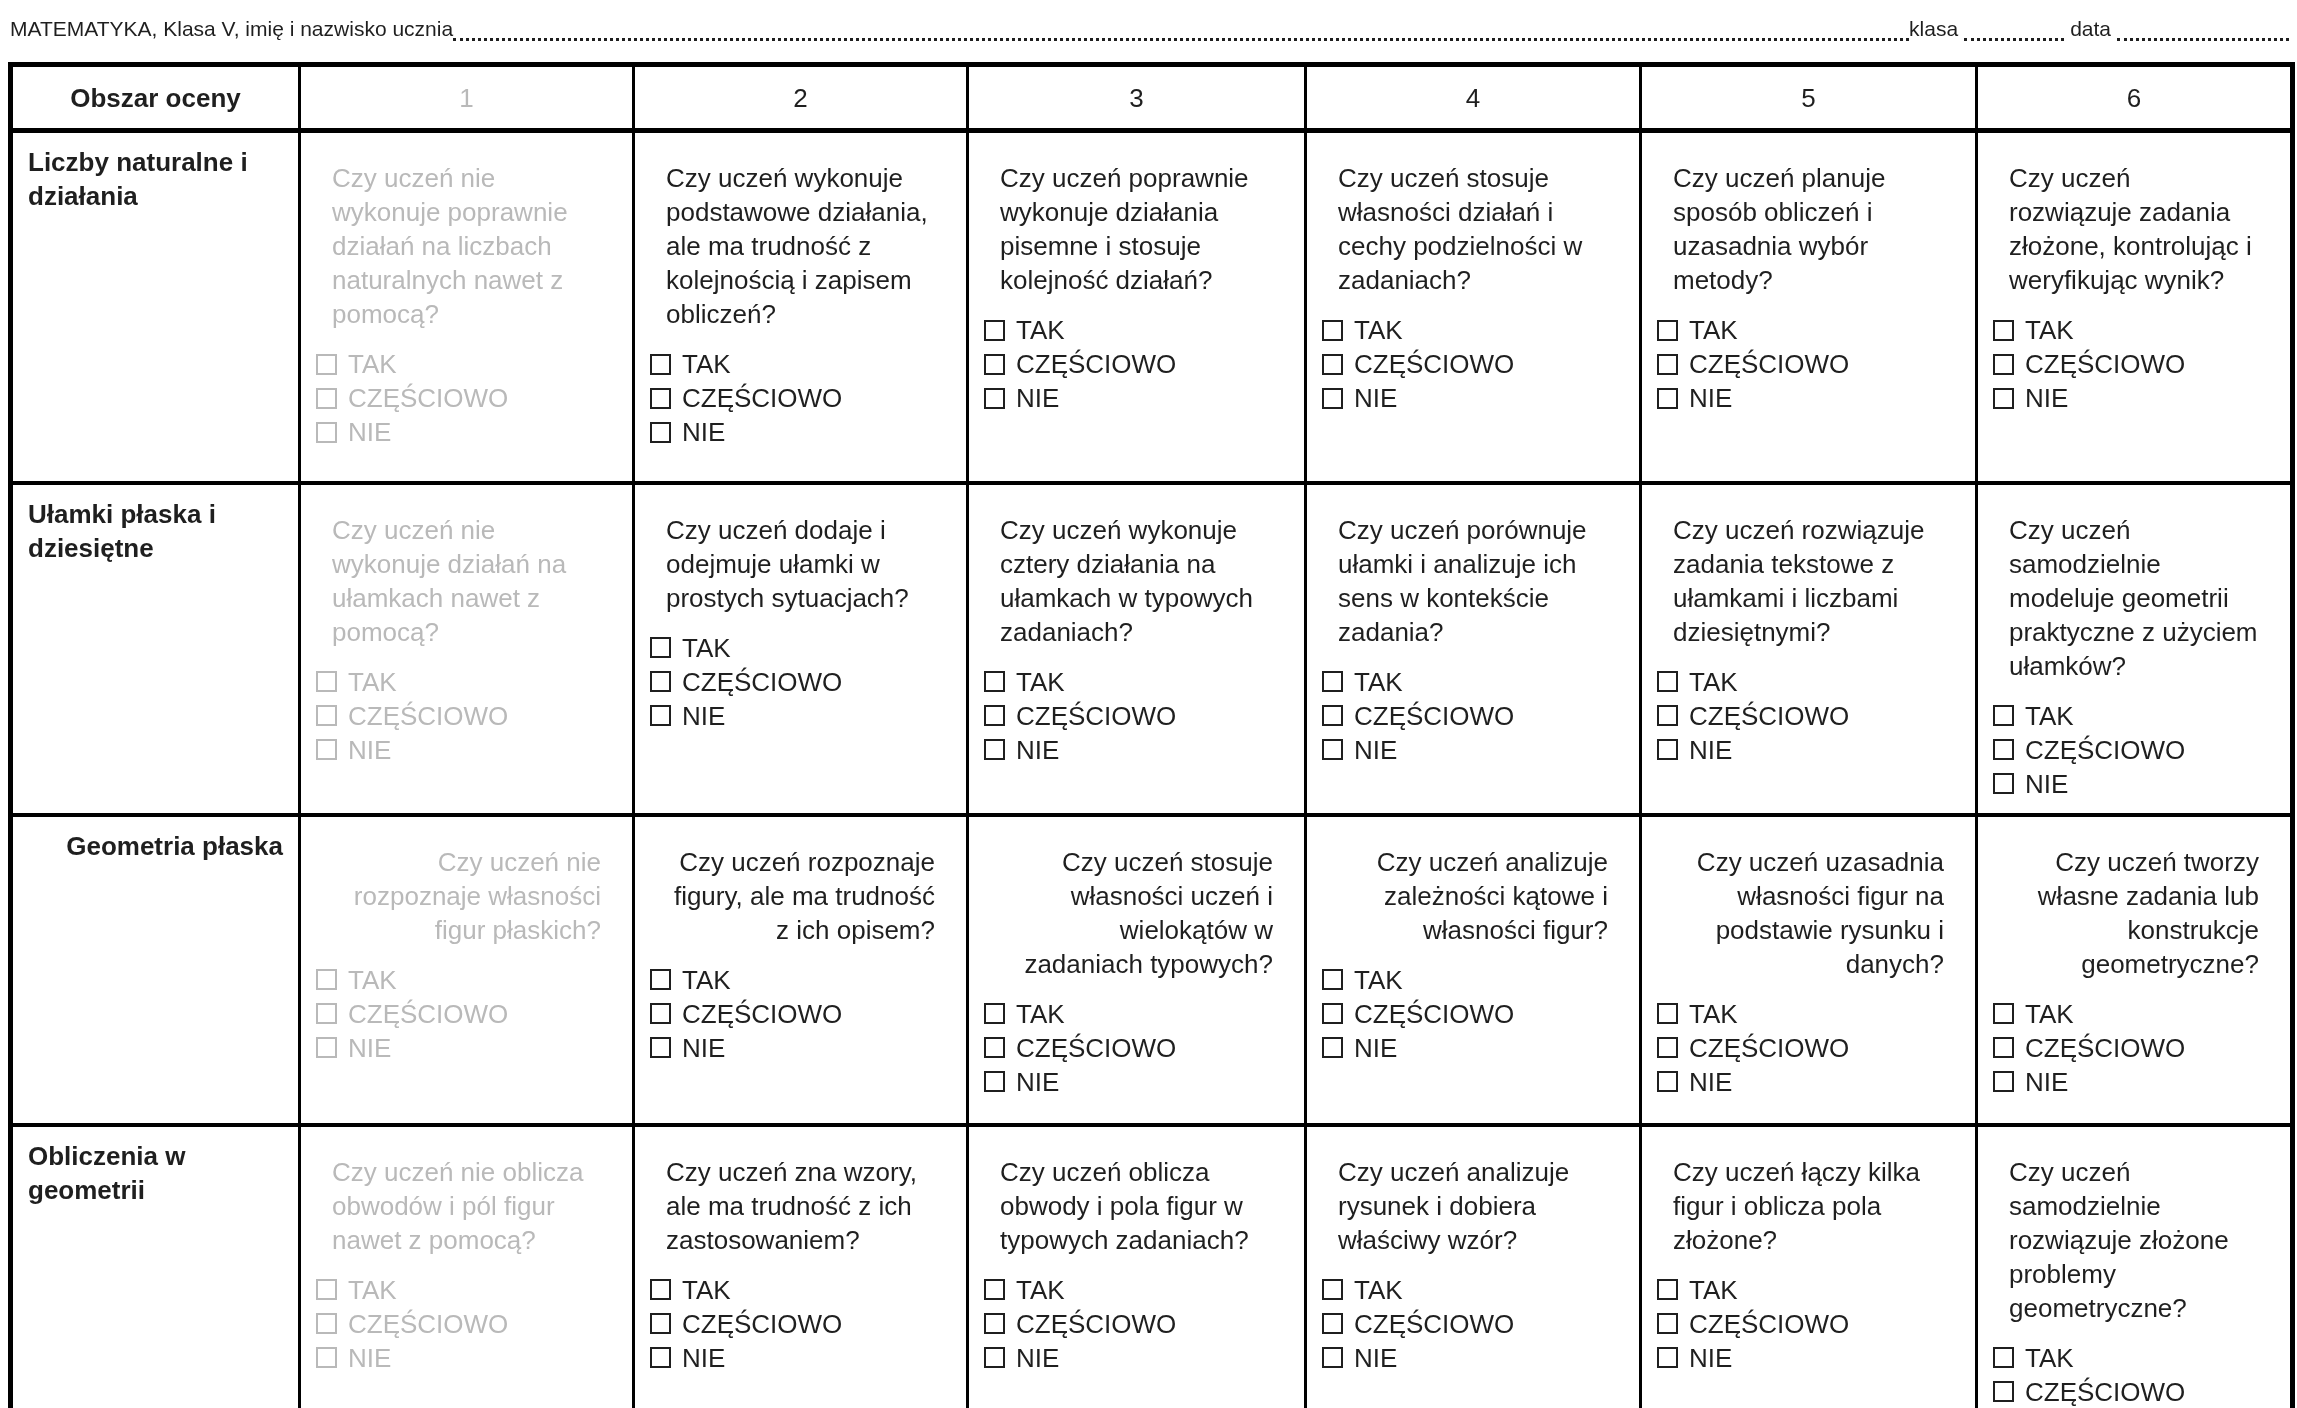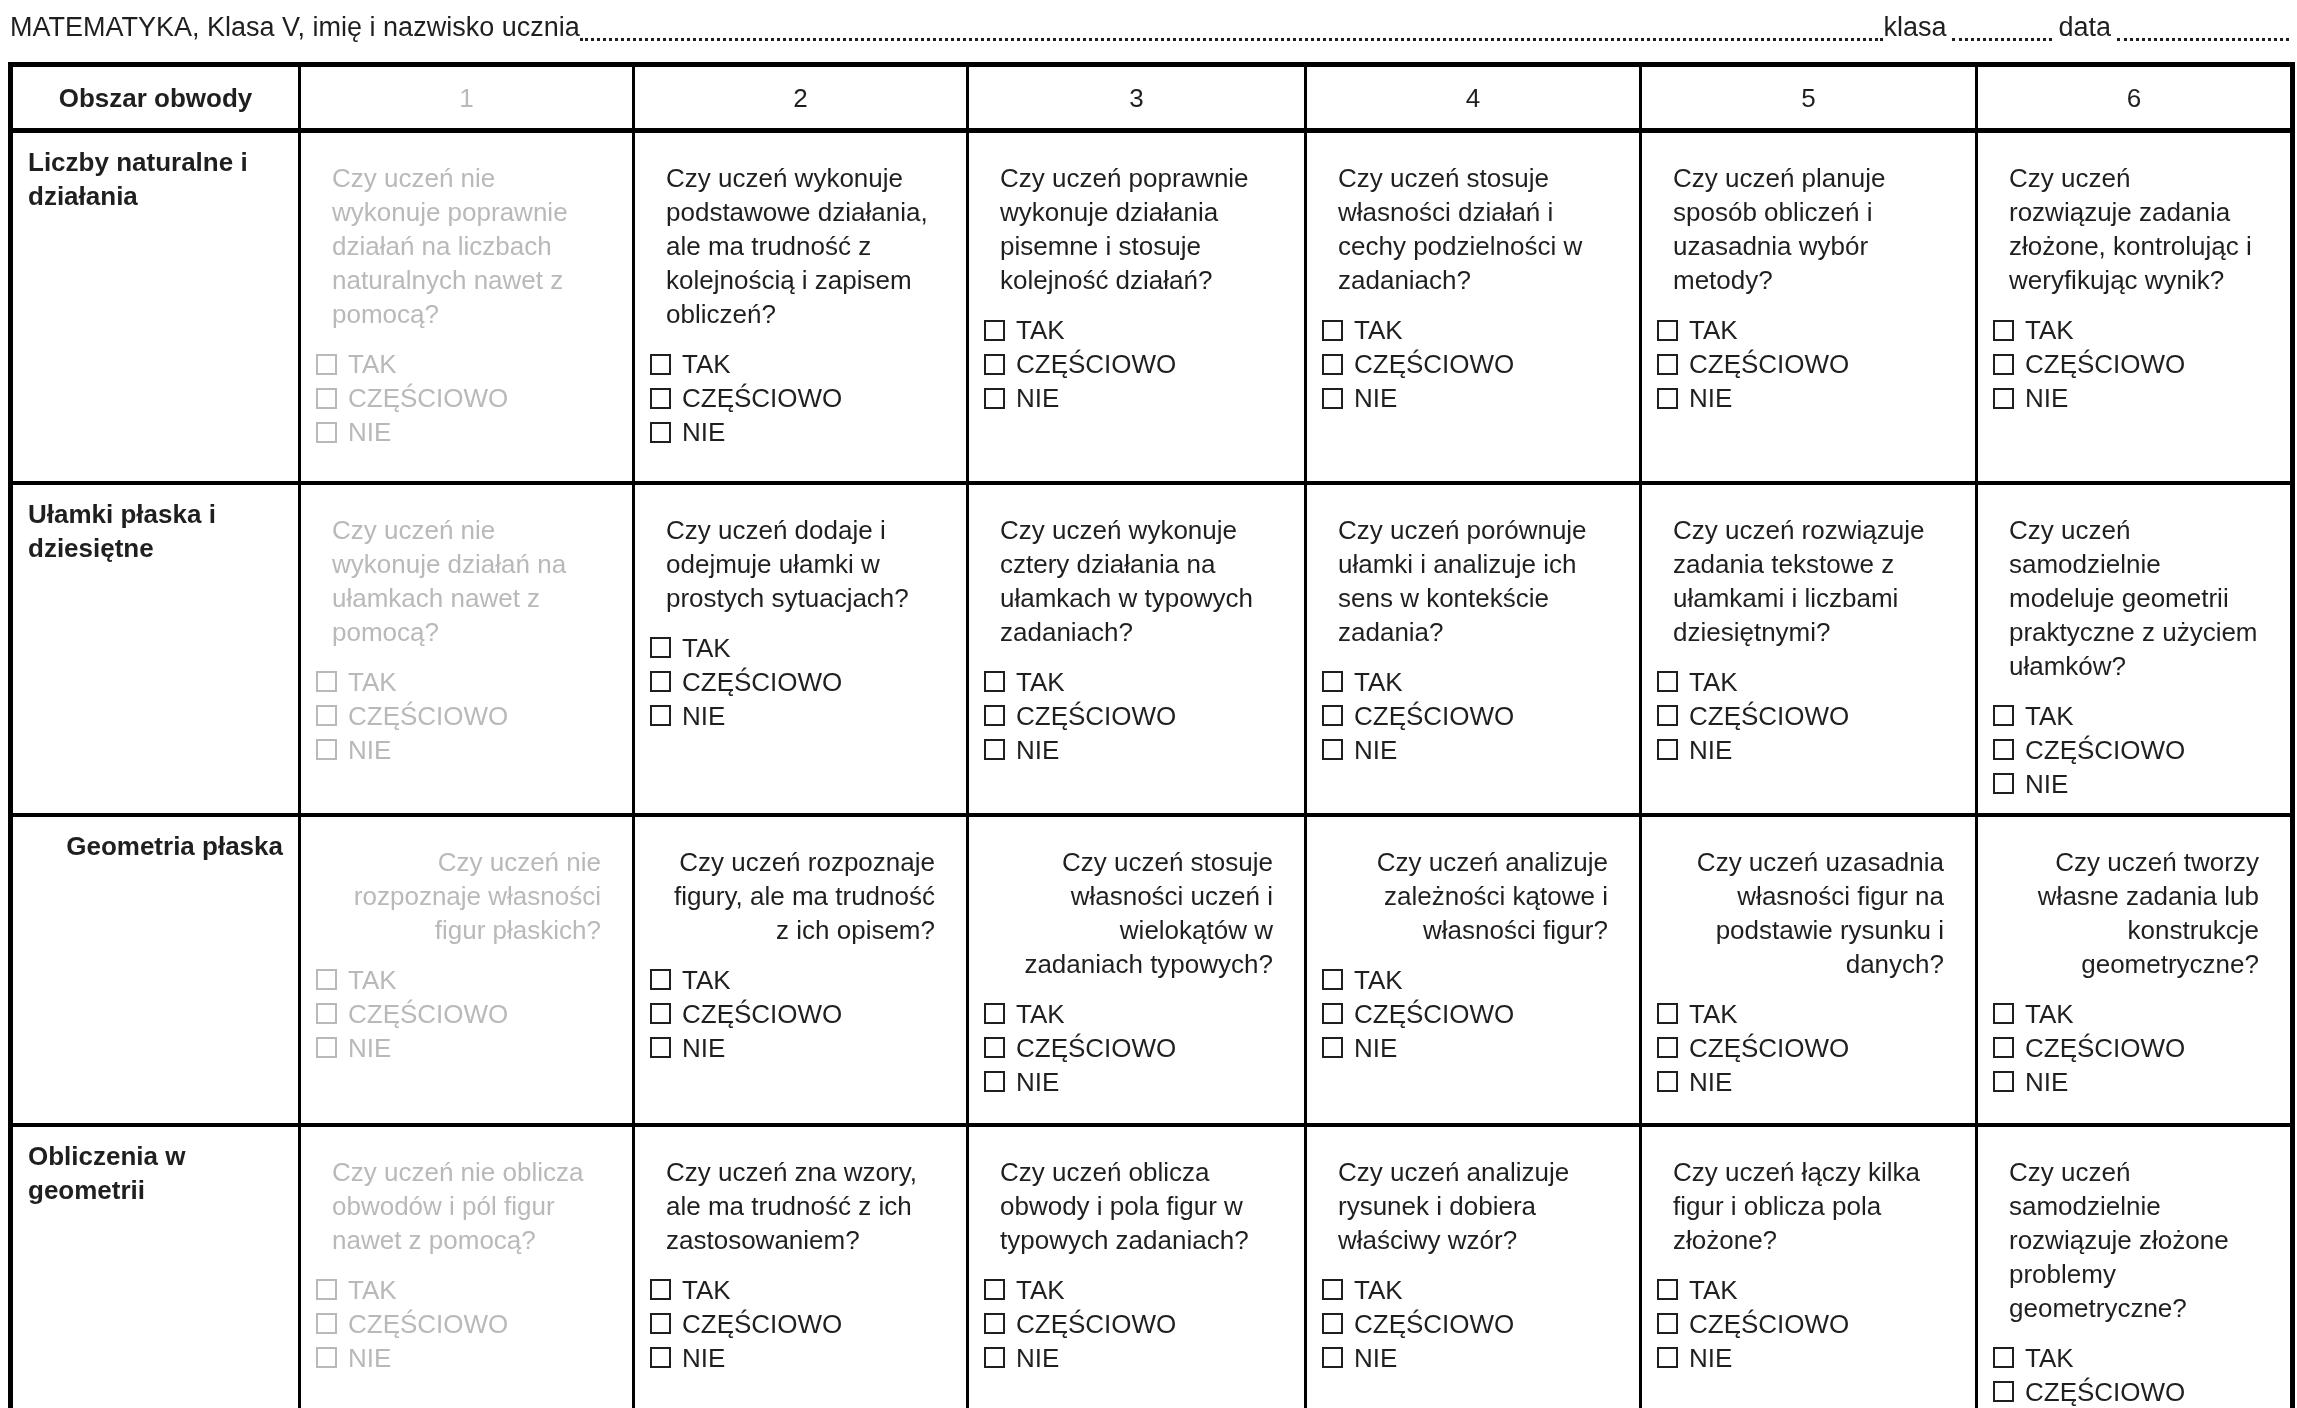--- a/index.html
+++ b/index.html
@@ -10,23 +10,23 @@
   body {
     width: 2297px;
     height: 1408px;
     overflow: hidden;
     font-family: "Liberation Sans", sans-serif;
     color: #1f1f1f;
   }
   
   .topline {
     display: flex;
-    align-items: flex-start;
+    align-items: center;
     padding: 12px 8px 0 10px;
-    font-size: 27px;
+    font-size: 21px;
     font-weight: 500;
     line-height: 1.15;
     height: 46px;
     box-sizing: border-box;
     white-space: nowrap;
   }
   .topline .lbl { flex: 0 0 auto; }
   .dots {
     border-bottom: 3.5px dotted #1f1f1f;
     margin: 0 0 5px 0;
@@ -103,21 +103,21 @@
     <col style="width:289px">
     <col style="width:334px">
     <col style="width:334px">
     <col style="width:338px">
     <col style="width:335px">
     <col style="width:336px">
     <col style="width:316px">
   </colgroup>
   <tbody>
     <tr class="hdr">
-      <td class="corner">Obszar obwody</td>
+      <td class="corner">Obszar oceny</td>
     <td class="lvl muted">1</td>
         <td class="lvl">2</td>
         <td class="lvl">3</td>
         <td class="lvl">4</td>
         <td class="lvl">5</td>
         <td class="lvl">6</td>
       </tr>
   <tr class="r1">
         <td class="area">Liczby naturalne i działania</td>
         <td class="muted">

